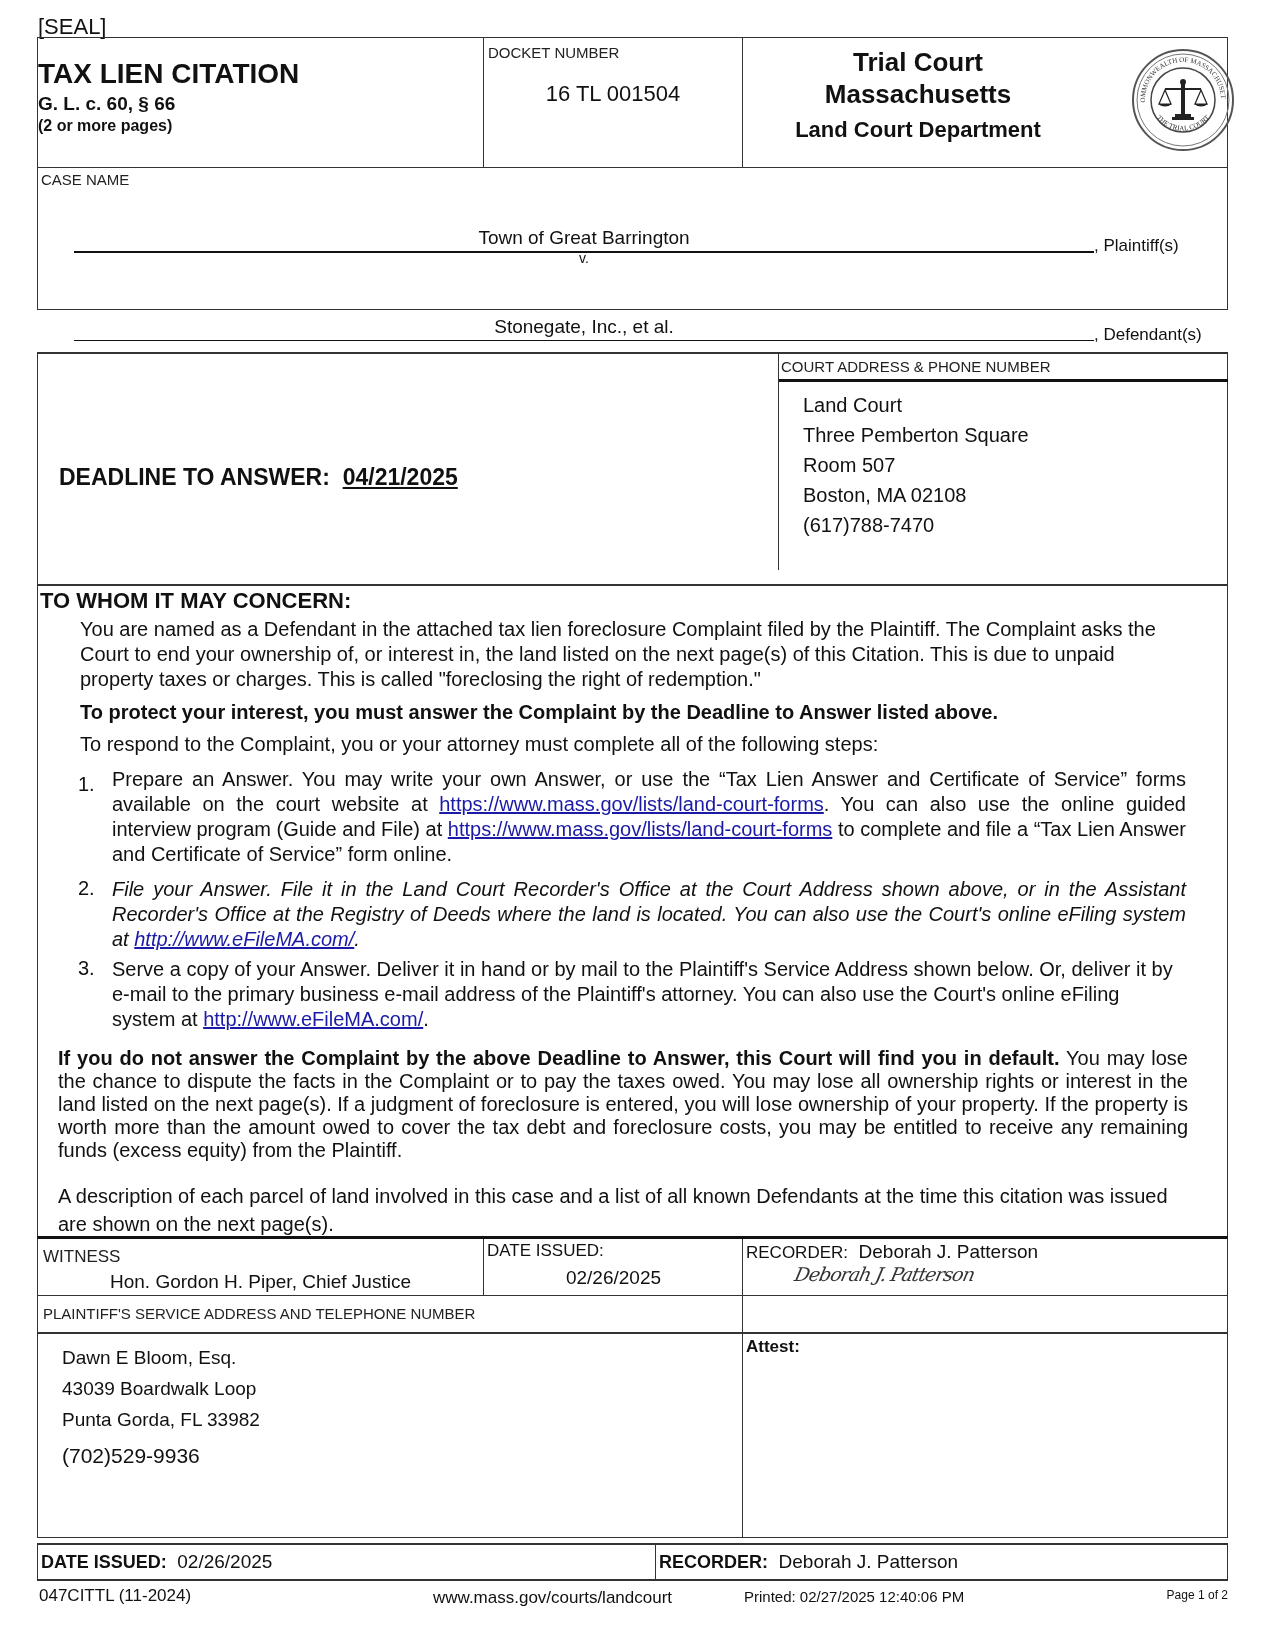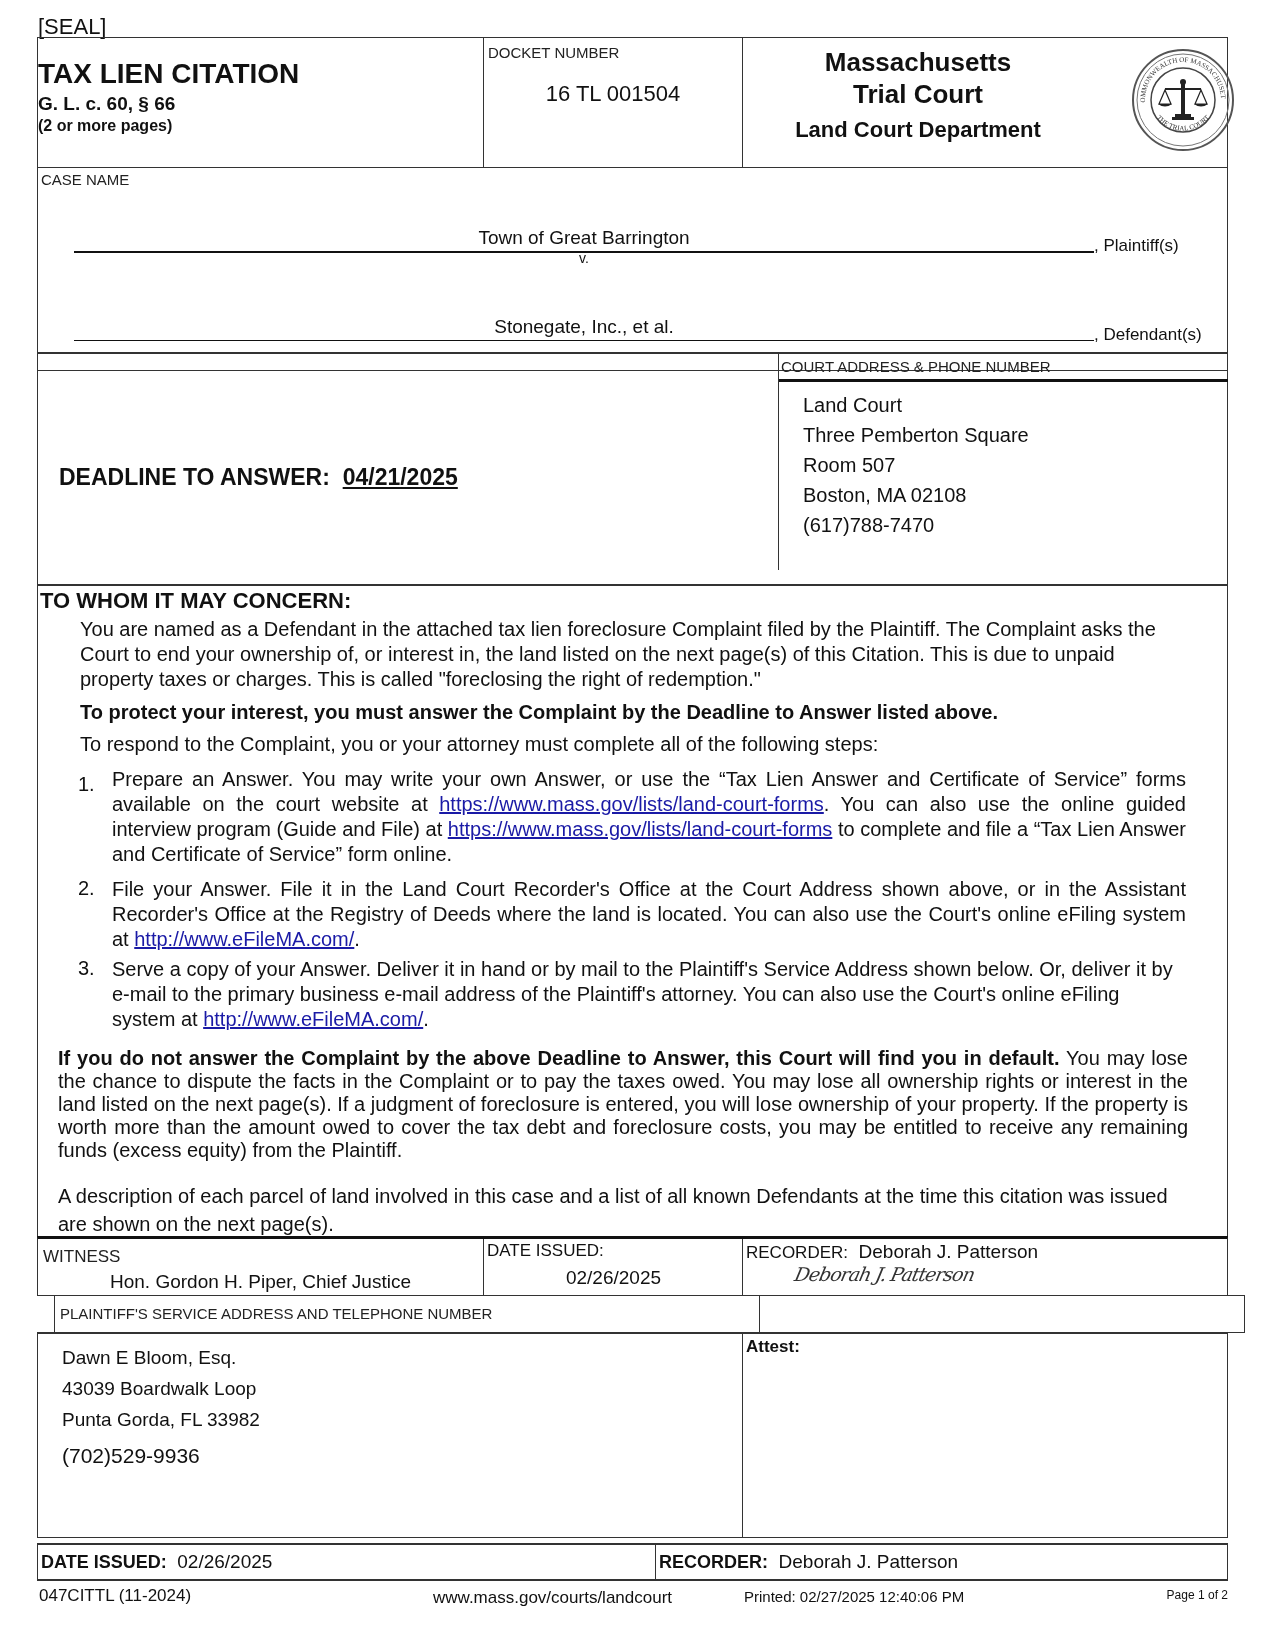--- a/index.html
+++ b/index.html
@@ -24,22 +24,22 @@
     <div style="margin-top:20px;font-size:28px;font-weight:bold;">TAX LIEN CITATION</div>
     <div style="font-size:19px;font-weight:bold;margin-top:3px;">G. L. c. 60, § 66</div>
     <div style="font-size:16px;font-weight:bold;margin-top:2px;">(2 or more pages)</div>
   </div>
   <div class="abs cell-b" style="left:446px;top:0;width:259px;height:129px;">
     <div class="label-sm" style="margin:6px 0 0 4px;">DOCKET NUMBER</div>
     <div style="font-size:22px;margin-top:20px;text-align:center;">16 TL 001504</div>
   </div>
   <div class="abs" style="left:705px;top:0;width:484px;height:129px;">
     <div style="position:absolute;left:0;top:8px;width:350px;text-align:center;">
+      <div style="font-size:26px;font-weight:bold;line-height:32px;">Trial Court</div>
       <div style="font-size:26px;font-weight:bold;line-height:32px;">Massachusetts</div>
-      <div style="font-size:26px;font-weight:bold;line-height:32px;">Trial Court</div>
       <div style="font-size:22px;font-weight:bold;line-height:40px;">Land Court Department</div>
     </div>
     <div style="position:absolute;left:388px;top:10px;width:104px;height:104px;">
       <svg width="104" height="104" viewBox="0 0 104 104">
         <circle cx="52" cy="52" r="50" fill="none" stroke="#555" stroke-width="2"></circle>
         <circle cx="52" cy="52" r="46" fill="none" stroke="#777" stroke-width="1"></circle>
         <circle cx="52" cy="52" r="32" fill="none" stroke="#444" stroke-width="1.5"></circle>
         <path id="arcT" d="M 14 52 A 38 38 0 0 1 90 52" fill="none"></path>
         <text font-size="7" fill="#333" font-family="Liberation Serif, serif"><textPath href="#arcT" startOffset="50%" text-anchor="middle">COMMONWEALTH OF MASSACHUSETTS</textPath></text>
         <path id="arcB" d="M 20 60 A 34 34 0 0 0 84 60" fill="none"></path>
@@ -51,21 +51,21 @@
         <path d="M70 42 L64 56 L76 56 Z" fill="none" stroke="#222" stroke-width="1.2"></path>
         <path d="M27 56 Q34 61 41 56 Z" fill="#222"></path>
         <path d="M63 56 Q70 61 77 56 Z" fill="#222"></path>
         <rect x="44" y="66" width="16" height="3" fill="#222"></rect>
         <rect x="41" y="69" width="22" height="3" fill="#222"></rect>
       </svg>
     </div>
   </div>
 </div>
 
-<div class="box" style="left:37px;top:167px;width:1191px;height:204px;">
+<div class="box" style="left:37px;top:167px;width:1191px;height:143px;">
   <div class="label-sm" style="position:absolute;left:3px;top:3px;">CASE NAME</div>
   <div style="position:absolute;left:36px;width:1020px;top:59px;text-align:center;font-size:19px;">Town of Great Barrington</div>
   <div class="hline" style="left:36px;top:83px;width:1020px;height:2px;"></div>
   <div style="position:absolute;left:1056px;top:68px;font-size:17px;">, Plaintiff(s)</div>
   <div style="position:absolute;left:36px;width:1020px;top:82px;text-align:center;font-size:14px;">v.</div>
   <div style="position:absolute;left:36px;width:1020px;top:148px;text-align:center;font-size:19px;">Stonegate, Inc., et al.</div>
   <div class="hline" style="left:36px;top:172px;width:1020px;height:1px;"></div>
   <div style="position:absolute;left:1056px;top:157px;font-size:17px;">, Defendant(s)</div>
 </div>
 
@@ -96,21 +96,21 @@
 
   <div style="position:absolute;left:40px;top:182px;width:1108px;">
     <div style="display:flex;margin-bottom:10px;">
       <span style="width:34px;font-size:20px;padding-top:6px;">1.</span>
       <p class="body just" style="flex:1;">
         <span>Prepare an Answer. You may write your own Answer, or use the “Tax Lien Answer and Certificate of Service” forms available on the court website at </span><a class="link">https://www.mass.gov/lists/land-court-forms</a><span>. You can also use the online guided interview program (Guide and File) at </span><a class="link">https://www.mass.gov/lists/land-court-forms</a><span> to complete and file a “Tax Lien Answer and Certificate of Service” form online.</span>
       </p>
     </div>
     <div style="display:flex;margin-bottom:5px;">
       <span style="width:34px;font-size:20px;">2.</span>
-      <p class="body just" style="flex:1;">
+      <p class="body just" style="flex:1;font-style:italic;">
         <span>File your Answer. File it in the Land Court Recorder's Office at the Court Address shown above, or in the Assistant Recorder's Office at the Registry of Deeds where the land is located. You can also use the Court's online eFiling system at </span><a class="link">http://www.eFileMA.com/</a><span>.</span>
       </p>
     </div>
     <div style="display:flex;">
       <span style="width:34px;font-size:20px;">3.</span>
       <p class="body" style="flex:1;">
         <span>Serve a copy of your Answer.  Deliver it in hand or by mail to the Plaintiff's Service Address shown below. Or, deliver it by e-mail to the primary business e-mail address of the Plaintiff's attorney. You can also use the Court's online eFiling system at </span><a class="link">http://www.eFileMA.com/</a><span>.</span>
       </p>
     </div>
   </div>
@@ -135,21 +135,21 @@
   </div>
   <div class="abs" style="left:705px;top:0;width:484px;height:57px;">
     <div style="position:absolute;left:3px;top:2px;font-size:19px;">
       <span style="font-size:17px;">RECORDER:</span>&nbsp;
       <span>Deborah J. Patterson</span>
     </div>
     <div style="position:absolute;left:52px;top:24px;font-family:'DejaVu Serif', serif;font-style:italic;font-size:19px;color:#333;letter-spacing:-1px;transform:skewX(-12deg);">Deborah J. Patterson</div>
   </div>
 </div>
 
-<div class="box" style="left:37px;top:1295px;width:1191px;height:38px;margin-left:17px;">
+<div class="box" style="left:37px;top:1295px;width:1191px;height:38px;">
   <div class="abs cell-b" style="left:0;top:0;width:705px;height:36px;">
     <div class="label-sm" style="position:absolute;left:5px;top:9px;">PLAINTIFF'S SERVICE ADDRESS AND TELEPHONE NUMBER</div>
   </div>
 </div>
 
 <div class="box" style="left:37px;top:1332px;width:1191px;height:206px;border-top:2px solid #333;">
   <div class="abs cell-b" style="left:0;top:0;width:705px;height:204px;">
     <div style="position:absolute;left:24px;top:8px;font-size:19px;line-height:31px;">
       <div>Dawn E Bloom, Esq.</div>
       <div>43039 Boardwalk Loop</div>

